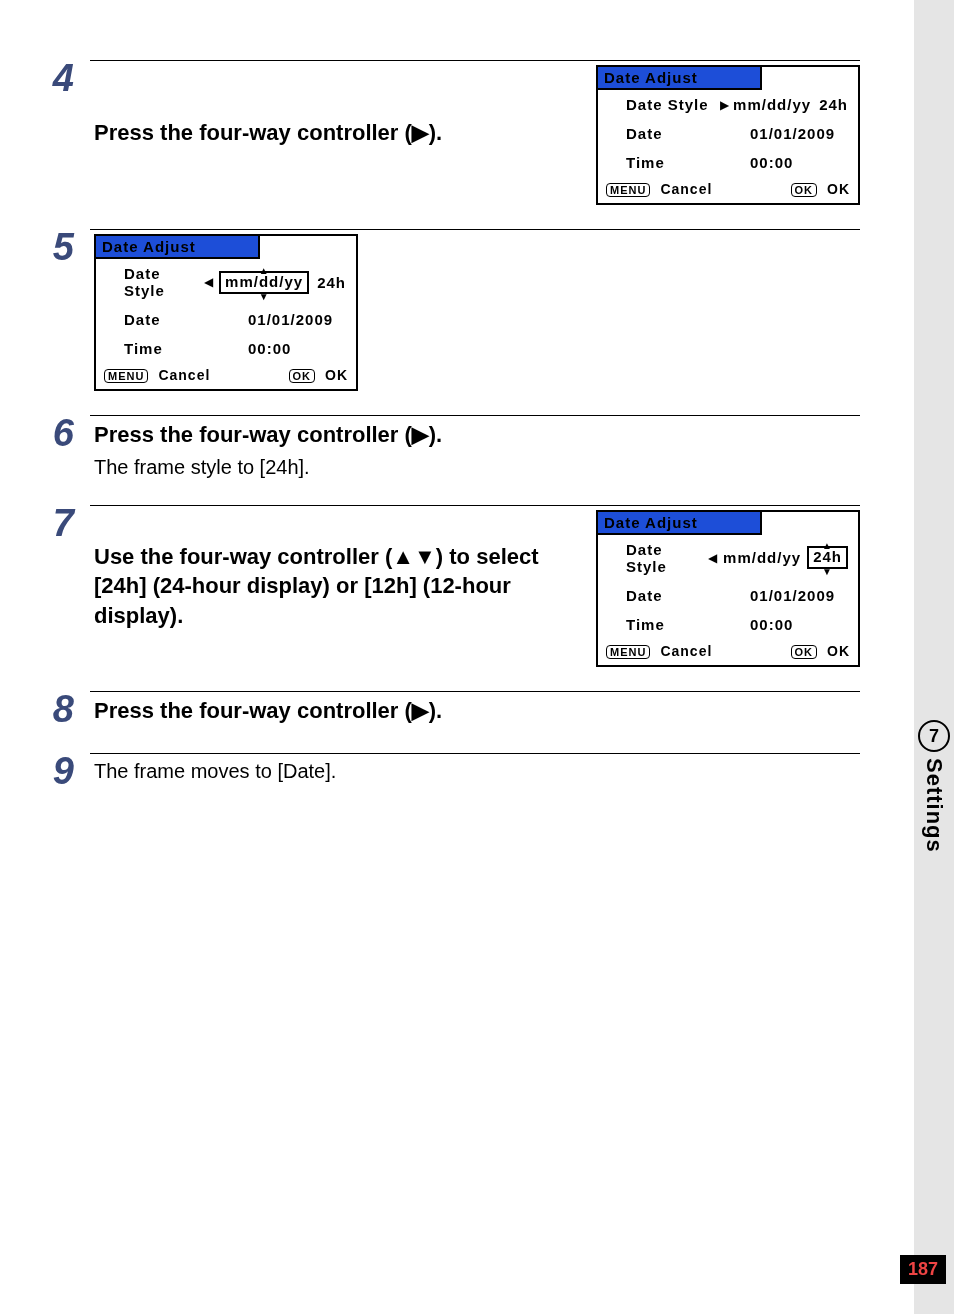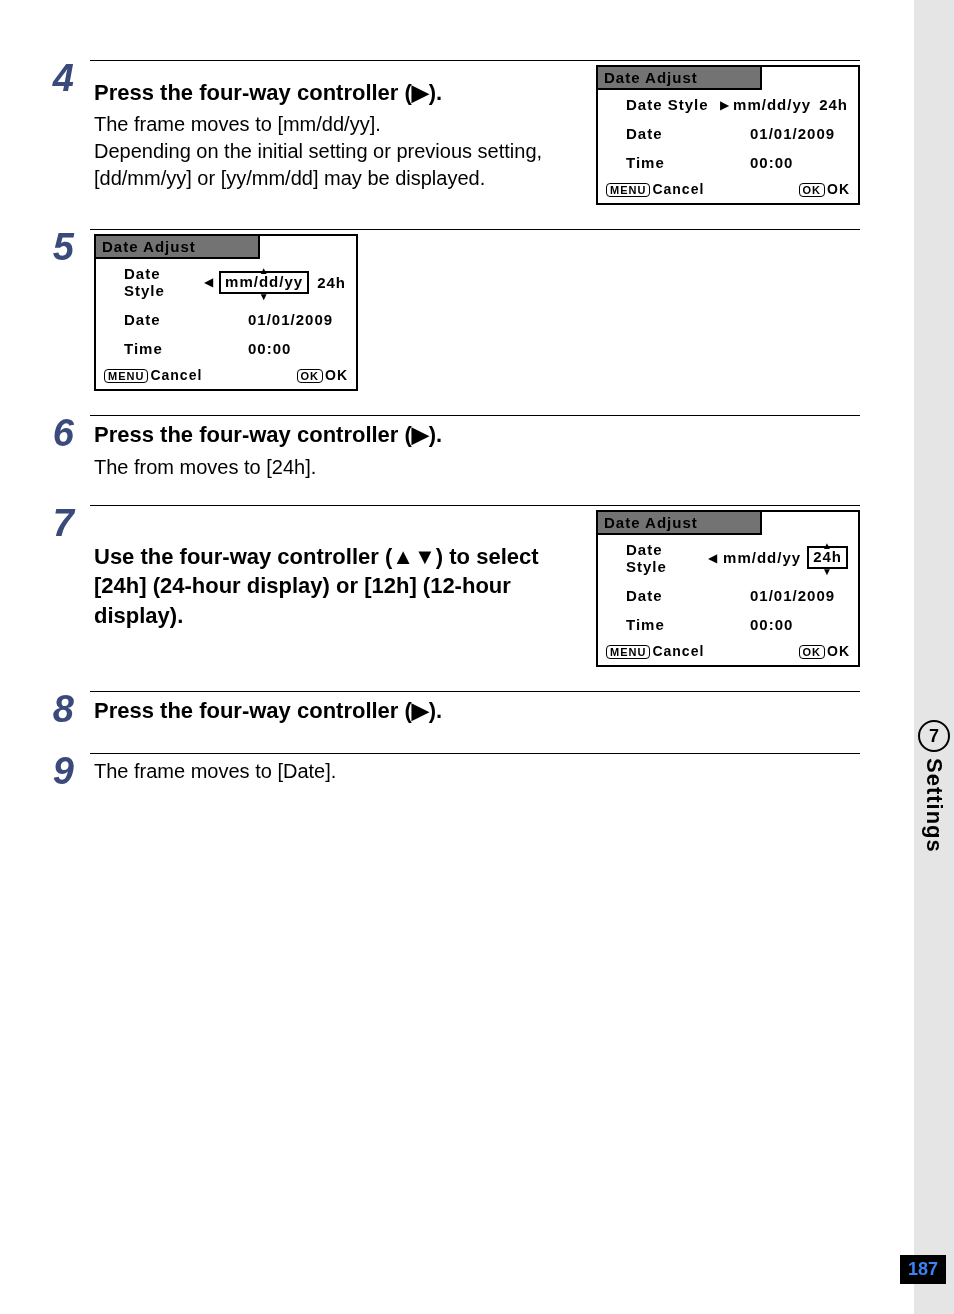--- a/index.html
+++ b/index.html
@@ -21,21 +21,21 @@
     right:0;
     width:40px;
     height:100%;
     background:#e5e5e5;
   }
   .page-num{
     position:absolute;
     right:8px;
     bottom:30px;
     background:#000;
-    color:#3b82f6;
+    color:#ef4444;
     font-weight:bold;
     font-size:18px;
     padding:4px 8px;
   }
   .side-tab{
     position:absolute;
     right:0;
     top:720px;
     width:40px;
     display:flex;
@@ -100,21 +100,21 @@
     width:260px;
     border:2px solid #000;
     background:#fff;
     font-family: Arial, sans-serif;
     flex-shrink:0;
   }
   .lcd-title{
     margin:-2px 0 0 -2px;
     width:150px;
     border:2px solid #000;
-    background:#737373;
+    background:#1d4ed8;
     font-size:15px;
     font-weight:bold;
     letter-spacing:1px;
     padding:2px 6px;
   }
   .lcd-row{
     display:flex;
     align-items:center;
     padding:6px 10px;
     font-size:15px;
@@ -128,21 +128,21 @@
     padding:4px 8px 6px 8px;
     font-size:14px;
     font-weight:bold;
     letter-spacing:1px;
   }
   .kbd{
     border:1.5px solid #000;
     border-radius:4px;
     padding:0 3px;
     font-size:11px;
-    margin-right:2px;
+    margin-right:10px;
   }
   .selbox{
     border:2px solid #000;
     padding:0 4px 2px 4px;
     display:inline-flex;
     align-items:center;
     gap:4px;
     position:relative;
   }
   .tri-up{position:absolute;top:-8px;left:50%;transform:translateX(-50%);font-size:10px;}
@@ -153,22 +153,20 @@
 
 <div class="page">
 
   <div class="step">
     <div class="step-num">4</div>
     <div class="step-body">
       <div class="text-col">
         <div class="head">
           <span>Press the four-way controller (</span><span>▶</span><span>).</span>
         </div>
-        <div class="desc" style="white-space:pre-line">The frame moves to [mm/dd/yy].
-Depending on the initial setting or previous setting, [dd/mm/yy] or [yy/mm/dd] may be displayed.</div>
       </div>
 
       <div class="lcd">
         <div class="lcd-title">Date Adjust</div>
         <div class="lcd-row">
           <span class="lcd-label">Date Style</span>
           <span style="font-size:12px;margin-right:3px;">▶</span>
           <span class="lcd-val">mm/dd/yy</span>
           <span class="lcd-val" style="margin-left:8px">24h</span>
         </div>
@@ -220,21 +218,21 @@
     </div>
   </div>
 
   <div class="step">
     <div class="step-num">6</div>
     <div class="step-body">
       <div class="text-col">
         <div class="head">
           <span>Press the four-way controller (</span><span>▶</span><span>).</span>
         </div>
-        <div class="desc">The from moves to [24h].</div>
+        <div class="desc">The frame style to [24h].</div>
       </div>
     </div>
   </div>
 
   <div class="step">
     <div class="step-num">7</div>
     <div class="step-body">
       <div class="text-col">
         <div class="head">
           <span>Use the four-way controller (</span><span>▲</span><span>▼</span><span>) to select [24h] (24-hour display) or [12h] (12-hour display).</span>

